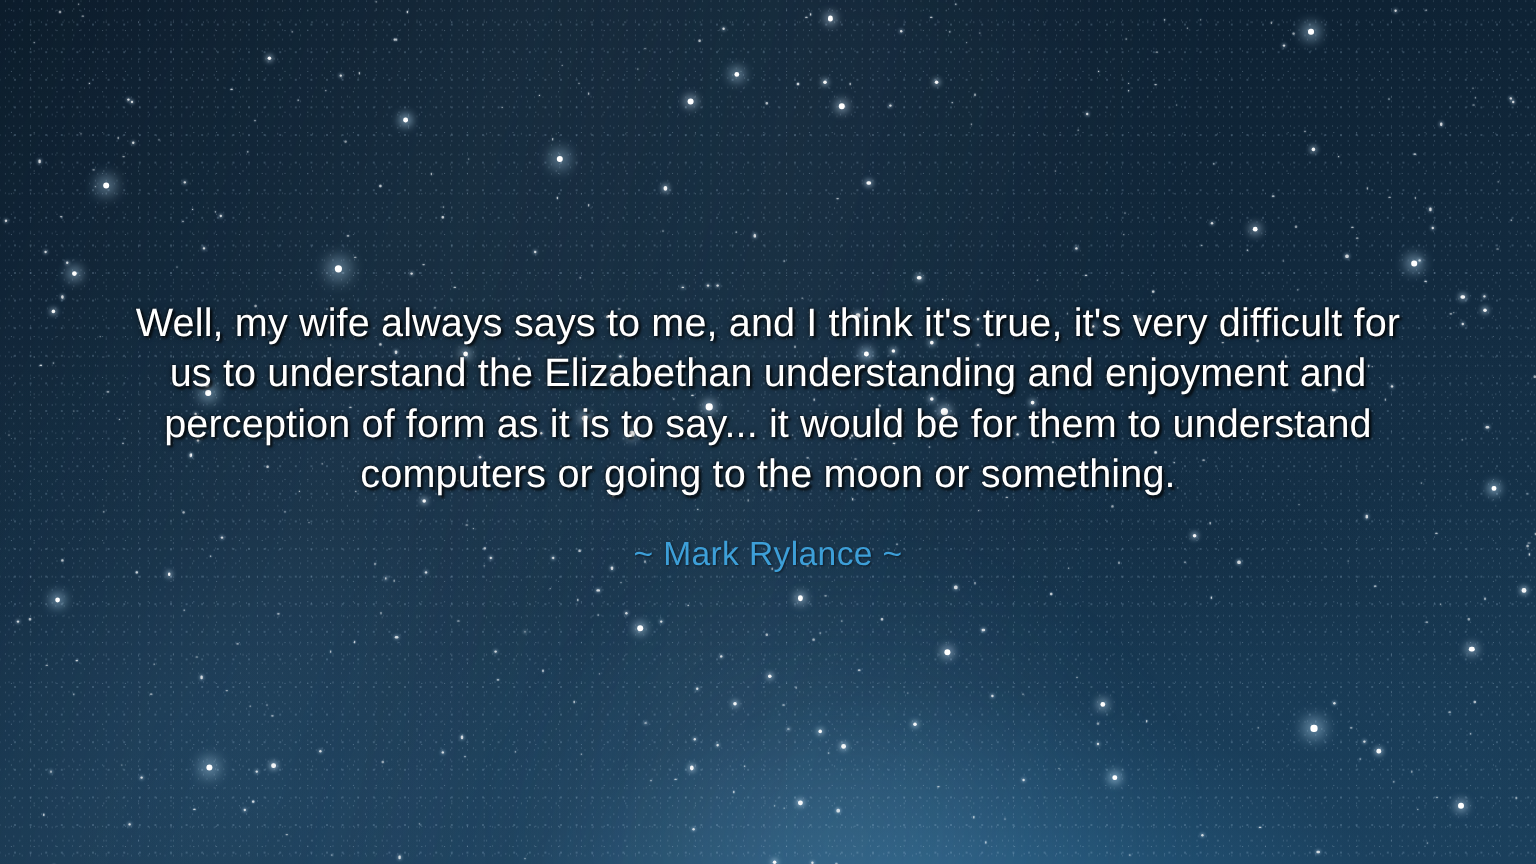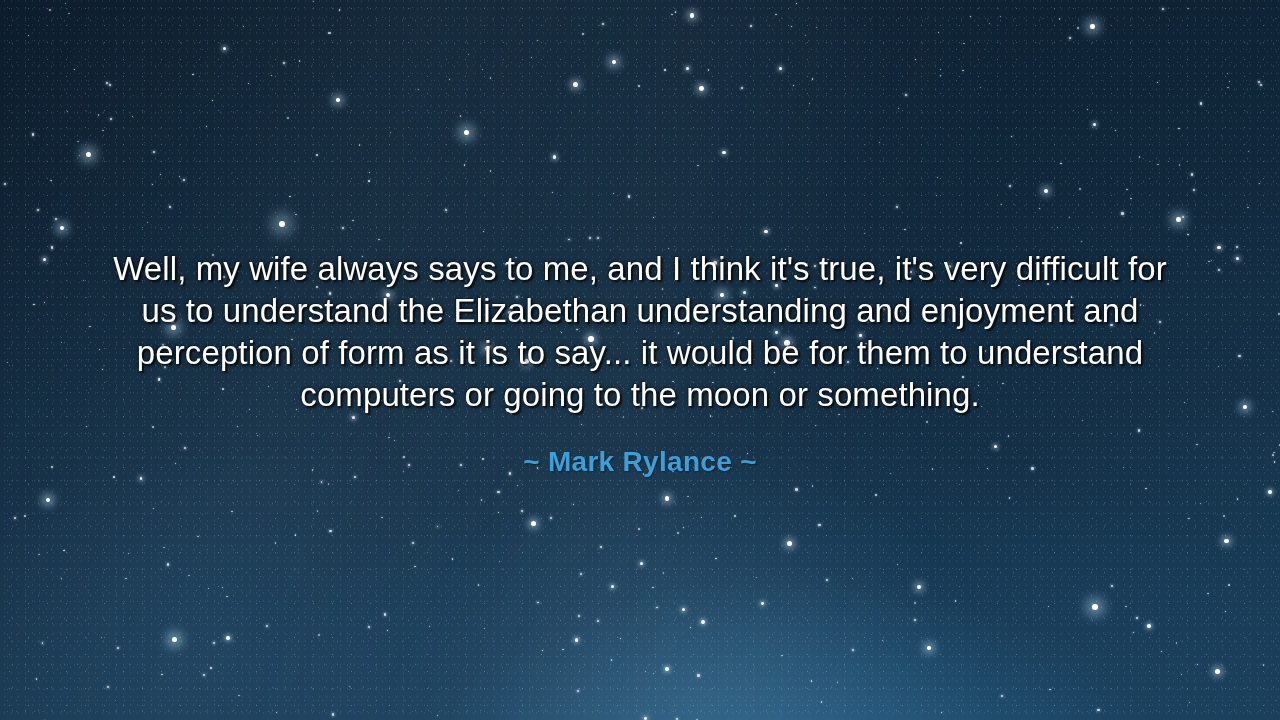--- a/index.html
+++ b/index.html
@@ -148,21 +148,21 @@
     margin-left: auto;
     margin-right: auto;
   }
 
   .attribution {
     margin: 0;
     padding-top: 28px;
     color: #3d9fd8;
     font-size: 28px;
     line-height: 36px;
-    font-weight: 700;
+    font-weight: 400;
     letter-spacing: 0.3px;
     text-shadow: 1px 1px 2px rgba(0,0,0,0.5);
   }
 </style>
 </head>
 <body>
 
 <div id="stage">
 
   <div class="sky-base"></div>

